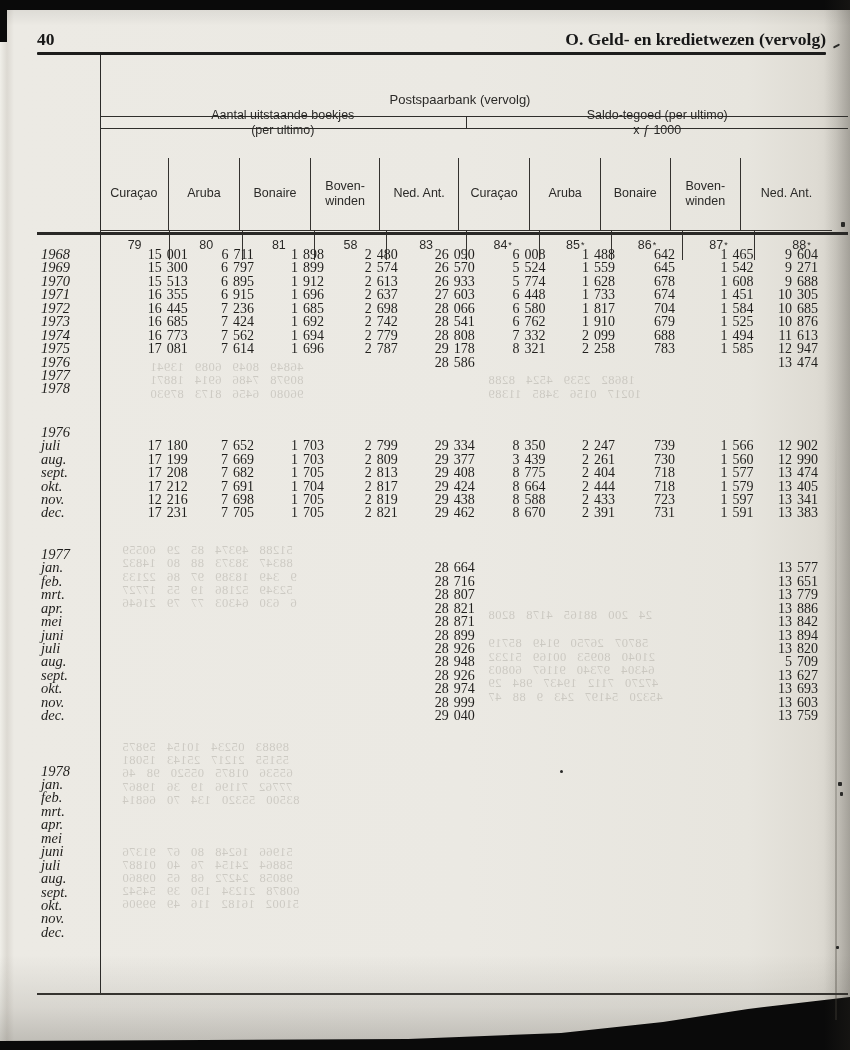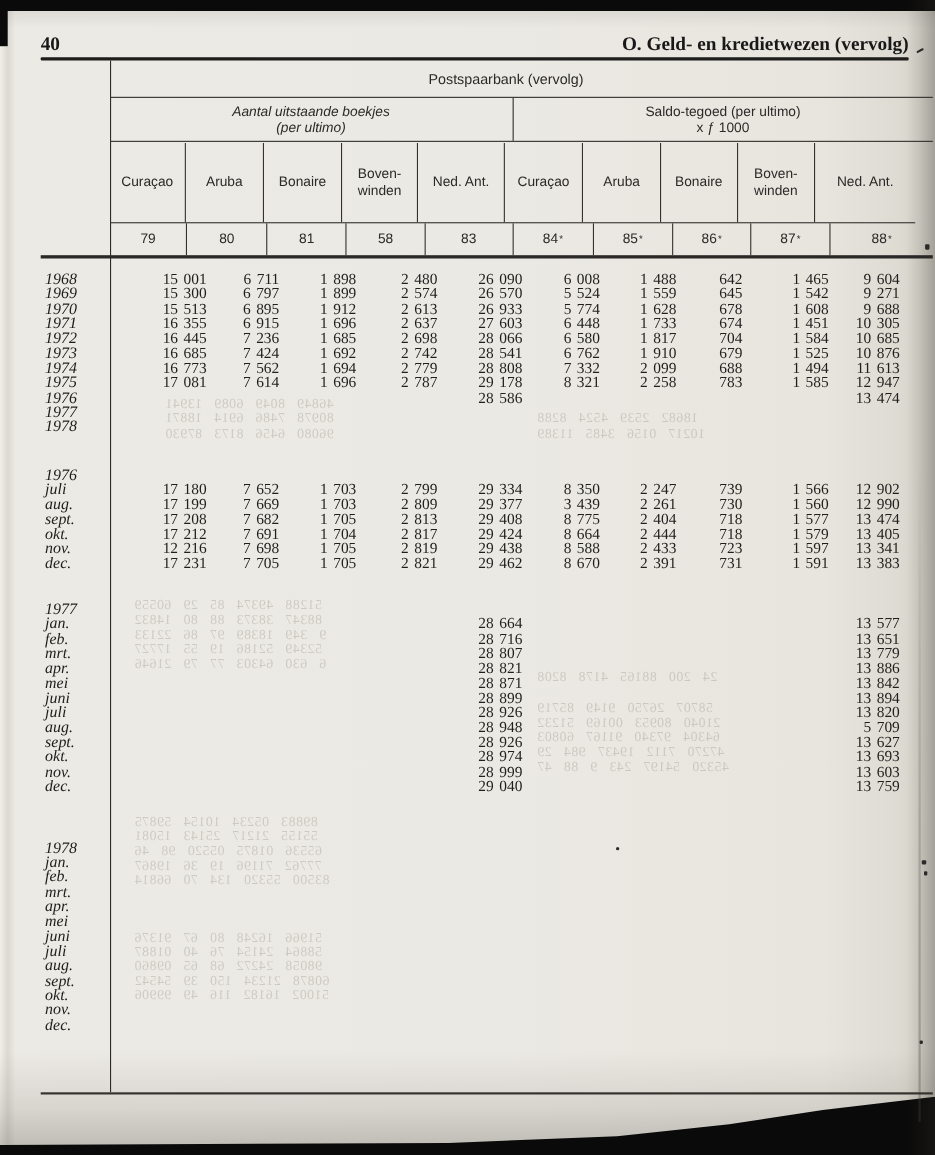--- a/index.html
+++ b/index.html
@@ -40,21 +40,21 @@
   .pghead{
     position:absolute;left:37px;top:24px;width:789px;height:26px;
     display:flex;justify-content:space-between;align-items:flex-end;
     font-family:"Liberation Serif", serif;font-weight:bold;font-size:17.5px;color:#181818;
   }
   .rule-top{position:absolute;left:37px;top:52px;width:789px;height:3px;background:#1d1d1c;border-radius:1px;}
 
   
   .tbl{position:absolute;left:37px;top:55px;width:811px;height:938px;border-bottom:2px solid #35332f;}
   .stubline{position:absolute;left:63px;top:0;bottom:0;width:1.4px;background:#2c2b29;}
-  .hsans{font-family:"Liberation Sans", sans-serif;color:#2b2a28;}
+  .hsans{font-family:"Liberation Sans", sans-serif;color:#2b2a28;margin-top:28px;}
   .hrow1{position:absolute;left:63px;right:0;top:0;height:33px;border-bottom:1.3px solid #2f2e2b;
     display:flex;align-items:center;justify-content:center;font-size:13px;}
   .hrow1 .t{padding-right:28px;}
   .hrow2{position:absolute;left:63px;right:0;top:34.3px;height:39px;border-bottom:1.3px solid #2f2e2b;display:flex;}
   .grp{display:flex;flex-direction:column;align-items:center;justify-content:center;font-size:12.5px;line-height:15px;}
   .grp:nth-child(2){border-left:1.2px solid #2f2e2b;}
   .hrow3{position:absolute;left:63px;right:16px;top:74.6px;height:72px;border-bottom:1.2px solid #34322f;display:flex;}
   .hrow3 > div{display:flex;align-items:center;justify-content:center;text-align:center;
     font-size:12.5px;line-height:15px;white-space:pre-line;}
   .hrow4{position:absolute;left:63px;right:0;top:147.8px;height:29px;display:flex;}
@@ -62,21 +62,21 @@
   .hrow3 > div:nth-child(n+2), .hrow4 > div:nth-child(n+2){border-left:1.2px solid #34322f;}
   .star{font-size:9px;vertical-align:6px;margin-left:1px;}
   .thick{position:absolute;left:0;right:0;top:177px;height:2.6px;background:#2a2927;}
 
   
   .cols > :nth-child(1){width:70px;}  .cols > :nth-child(2){width:73px;}
   .cols > :nth-child(3){width:72px;}  .cols > :nth-child(4){width:71px;}
   .cols > :nth-child(5){width:80px;}  .cols > :nth-child(6){width:73px;}
   .cols > :nth-child(7){width:72px;}  .cols > :nth-child(8){width:71px;}
   .cols > :nth-child(9){width:72px;}  .cols > :nth-child(10){width:94px;}
-  .g1{width:366px;font-style:italic;} .g2{width:382px;}
+  .g1{width:366px;} .g2{width:382px;}
 
   
   .tbody{position:absolute;left:0;right:0;top:180px;}
   .drow{display:flex;height:13.45px;line-height:13.45px;}
   .drow .lab{width:63px;padding-left:4px;box-sizing:border-box;
     font-style:italic;font-size:14.5px;color:#1e1d1b;}
   .drow .d{box-sizing:border-box;text-align:right;font-size:14px;color:#201f1d;word-spacing:1.5px;}
   .drow > :nth-child(2){width:70px;padding-right:12px;margin-left:36px;}
   .drow > :nth-child(3){width:73px;padding-right:16px;}
   .drow > :nth-child(4){width:72px;padding-right:15px;}

